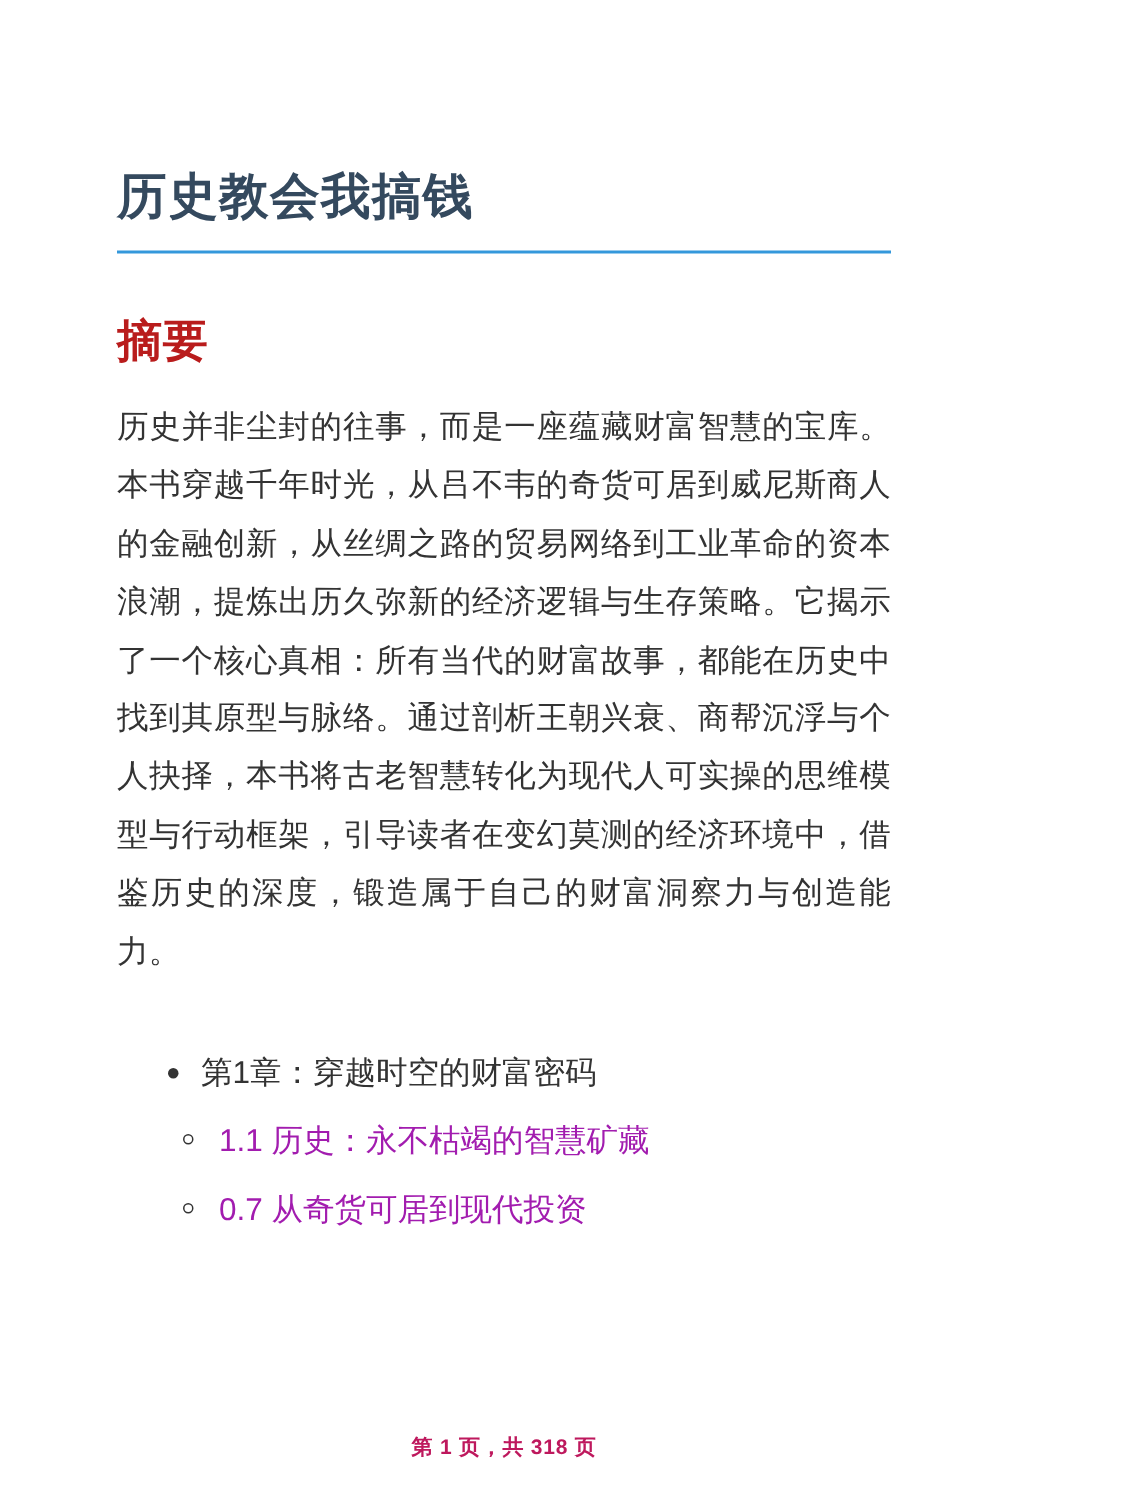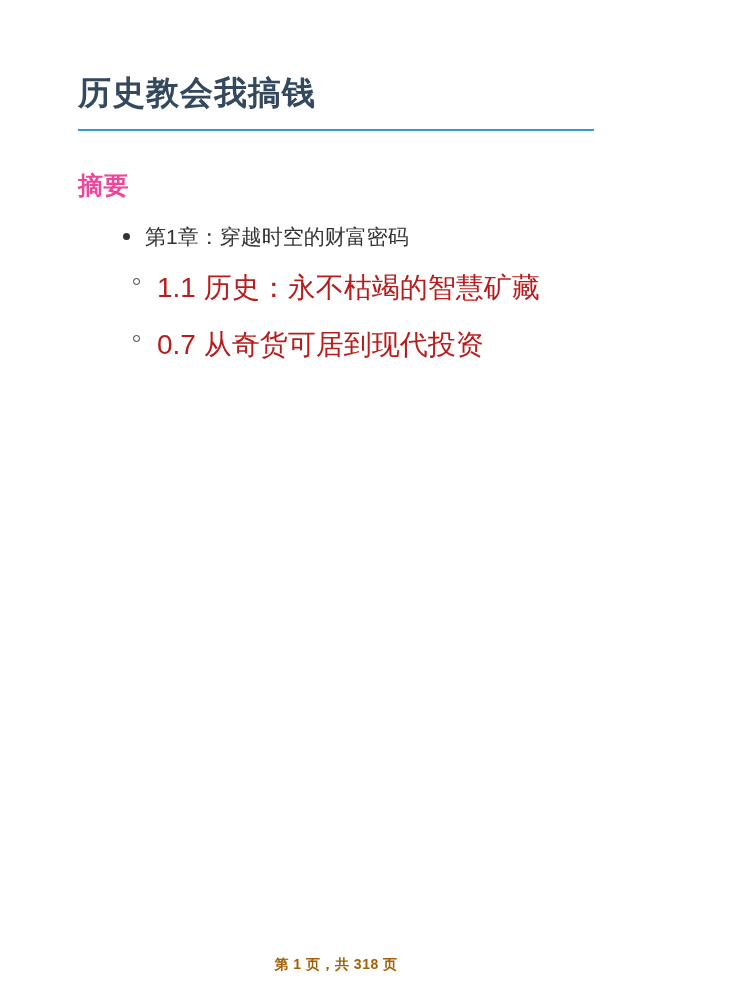--- a/index.html
+++ b/index.html
@@ -12,54 +12,54 @@
     background: #ffffff;
     font-family: "Liberation Sans", "DejaVu Sans", sans-serif;
     color: #2b2b2b;
     overflow: hidden;
   }
   .page {
     position: relative;
     width: 672px;
     height: 1000px;
     box-sizing: border-box;
-    padding: 72px 78px 0 78px;
+    padding: 110px 78px 0 78px;
   }
   .doc-title {
     font-size: 33px;
     font-weight: bold;
     color: #34495e;
     letter-spacing: 1px;
     margin: 0 0 16px 0;
     line-height: 1.25;
   }
   .title-rule {
     height: 2px;
     background: #3498db;
     width: 100%;
     margin: 0 0 38px 0;
   }
   .section-heading {
-    font-size: 25px;
+    font-size: 30px;
     font-weight: bold;
-    color: #ec4899;
+    color: #b91c1c;
     margin: 0 0 18px 0;
     letter-spacing: 0.5px;
     font-family: Liberation Serif, serif;
   }
   .abstract-text {
     font-size: 21px;
     line-height: 1.85;
     color: #333333;
     text-align: justify;
     margin: 0 0 44px 0;
     letter-spacing: 0.2px;
   }
   .toc {
-    margin: 11px;
+    margin: 0;
     padding: 0;
     list-style: none;
   }
   .toc-chapter {
     position: relative;
     font-size: 21px;
     line-height: 1.6;
     color: #333333;
     margin: 16px 0 10px 34px;
     padding-left: 22px;
@@ -74,23 +74,23 @@
     border-radius: 50%;
     background: #333333;
   }
   .toc-sub {
     margin: 0;
     padding: 0;
     list-style: none;
   }
   .toc-sub-item {
     position: relative;
-    font-size: 28px;
+    font-size: 21px;
     line-height: 1.6;
-    color: #b91c1c;
+    color: #a21caf;
     margin: 12px 0 12px 44px;
     padding-left: 24px;
   }
   .toc-sub-item::before {
     content: "";
     position: absolute;
     left: 0;
     top: 12px;
     width: 7px;
     height: 7px;
@@ -100,33 +100,34 @@
     background: transparent;
   }
   .page-footer {
     position: absolute;
     left: 0;
     right: 0;
     bottom: 26px;
     text-align: center;
     font-size: 14px;
     font-weight: bold;
-    color: #a16207;
+    color: #be185d;
     letter-spacing: 0.5px;
   }
 </style>
 </head>
 <body>
 
 <div class="page">
 
   <h1 class="doc-title">历史教会我搞钱</h1>
   <div class="title-rule"></div>
 
   <h2 class="section-heading">摘要</h2>
+  <p class="abstract-text">历史并非尘封的往事，而是一座蕴藏财富智慧的宝库。本书穿越千年时光，从吕不韦的奇货可居到威尼斯商人的金融创新，从丝绸之路的贸易网络到工业革命的资本浪潮，提炼出历久弥新的经济逻辑与生存策略。它揭示了一个核心真相：所有当代的财富故事，都能在历史中找到其原型与脉络。通过剖析王朝兴衰、商帮沉浮与个人抉择，本书将古老智慧转化为现代人可实操的思维模型与行动框架，引导读者在变幻莫测的经济环境中，借鉴历史的深度，锻造属于自己的财富洞察力与创造能力。</p>
 
 
   <ul class="toc">
     <li>
       <div class="toc-chapter">第1章：穿越时空的财富密码</div>
       <ul class="toc-sub">
         <li class="toc-sub-item">1.1 历史：永不枯竭的智慧矿藏</li>
         <li class="toc-sub-item">0.7 从奇货可居到现代投资</li>
       </ul>
     </li>

